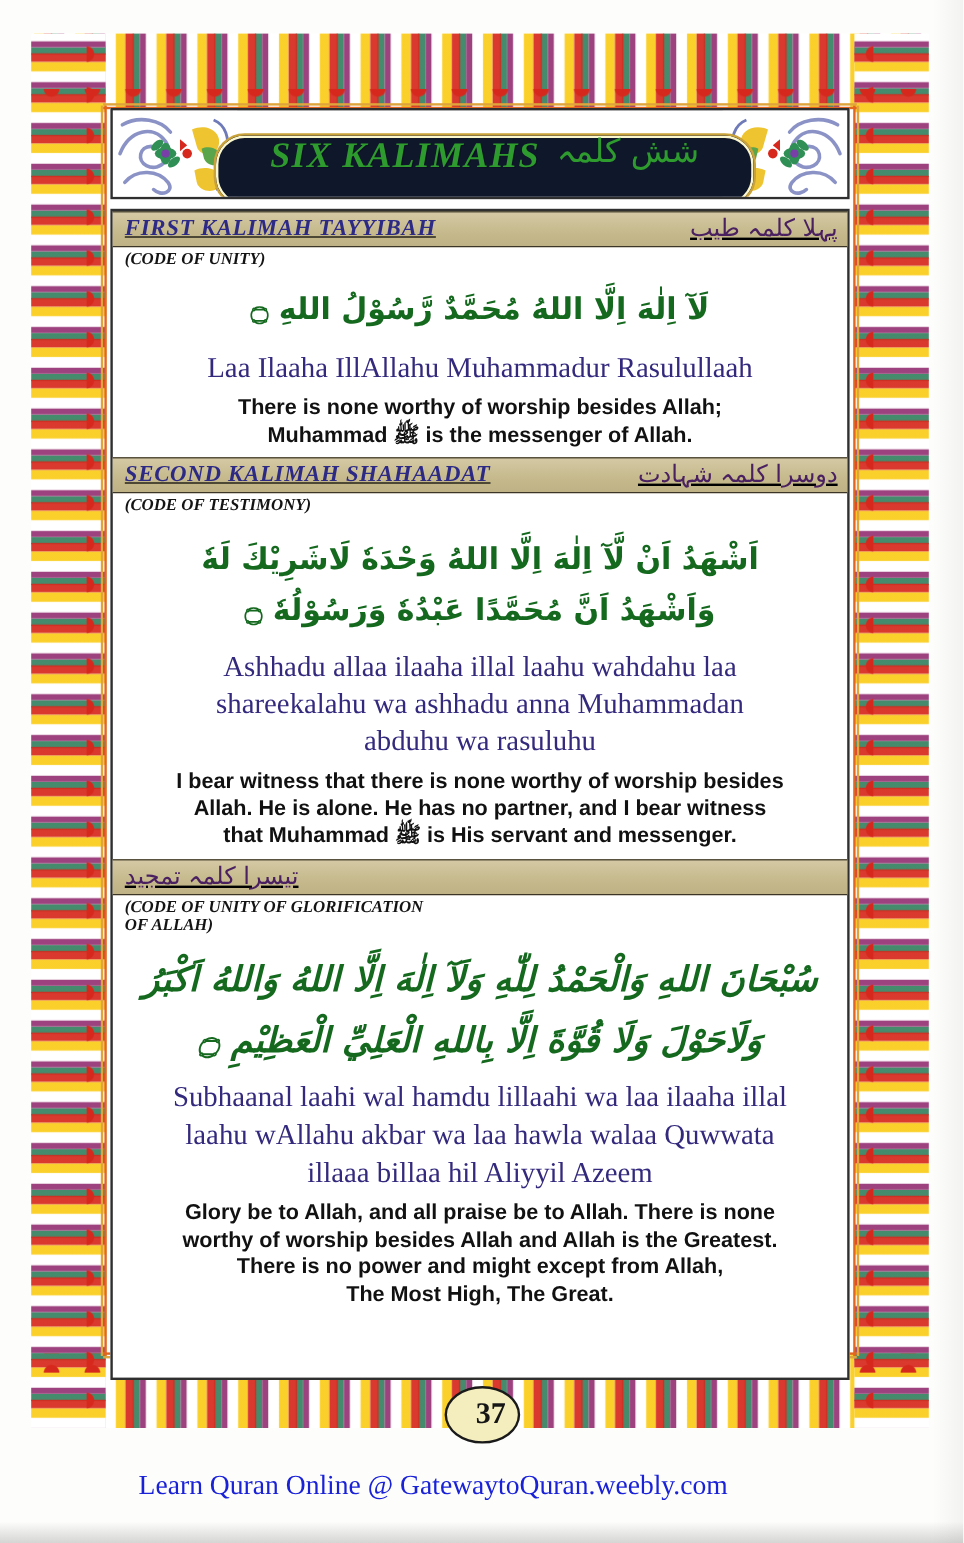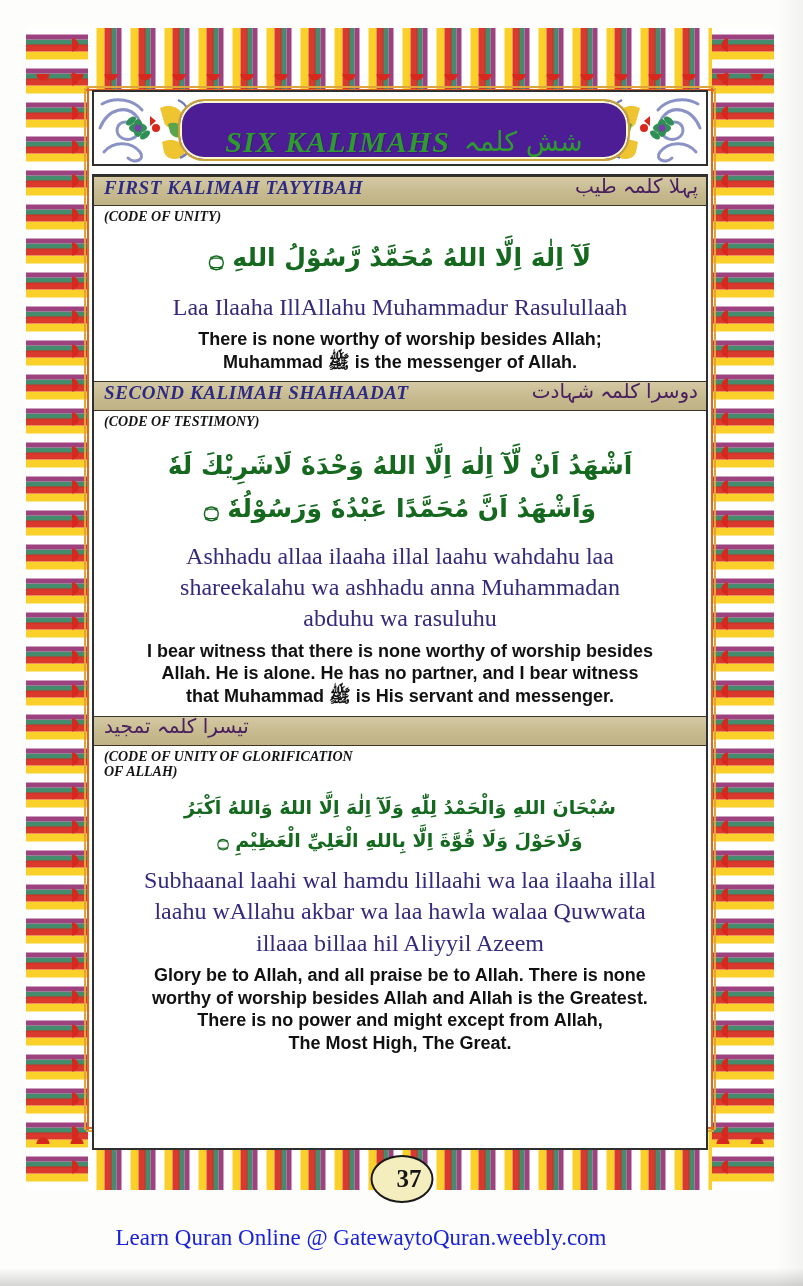--- a/index.html
+++ b/index.html
@@ -170,28 +170,28 @@
   .banner-arabesque {
     position: absolute;
     top: 0; width: 104px; height: 72px;
   }
   .banner-arabesque.left  { left: 0; }
   .banner-arabesque.right { right: 0; transform: scaleX(-1); }
   .arab-svg { display: block; }
 
   #title-plate {
     position: absolute;
-    left: 84px; top: 7px;
+    left: 84px; top: 19px;
     width: 448px; height: 58px;
-    background: #4c1d95;
+    background: #0f172a;
     border: 2px solid #caa23a;
     border-radius: 26px / 26px;
     box-shadow: inset 0 0 0 2px #fbf7cf;
     display: flex;
-    align-items: flex-end;
+    align-items: flex-start;
     justify-content: center;
     gap: 14px;
   }
   #title-en {
     font-family: "Liberation Serif", serif;
     font-style: italic;
     font-weight: bold;
     font-size: 30px;
     letter-spacing: 1px;
     color: #2e9b2e;
@@ -221,24 +221,26 @@
 
   
   .section-header {
     position: relative;
     height: 30px;
     background: #cbbf96;
     background-image: linear-gradient(180deg, #d4c9a4 0%, #c6ba8e 55%, #bfb285 100%);
     border-top: 1.5px solid #3a3526;
     border-bottom: 1.5px solid #3a3526;
     display: flex;
+    align-items: center;
     justify-content: space-between;
     padding: 0 8px 0 10px;
     box-sizing: border-box;
     overflow: visible;
+    text-decoration: underline;
   }
   .section-title-en {
     font-family: "Liberation Serif", serif;
     font-style: italic;
     font-weight: bold;
     font-size: 19px;
     letter-spacing: 0.6px;
     color: #2d2a86;
     white-space: nowrap;
   }
@@ -268,21 +270,21 @@
   .arabic-block {
     text-align: center;
     color: #15691f;
     font-family: "DejaVu Sans", sans-serif;
     direction: rtl;
     line-height: 1.75;
     font-weight: bold;
   }
   .arabic-1 { font-size: 25px; padding: 12px 18px 8px; }
   .arabic-2 { font-size: 25px; padding: 14px 18px 6px; }
-  .arabic-3 { font-size: 19px; padding: 12px 14px 4px; }
+  .arabic-3 { font-size: 29px; padding: 12px 14px 4px; font-style: italic; }
 
   
   .translit {
     text-align: center;
     color: #342a7d;
     font-family: "Liberation Serif", serif;
     font-size: 24px;
     line-height: 1.30;
     padding: 4px 18px 2px;
   }

